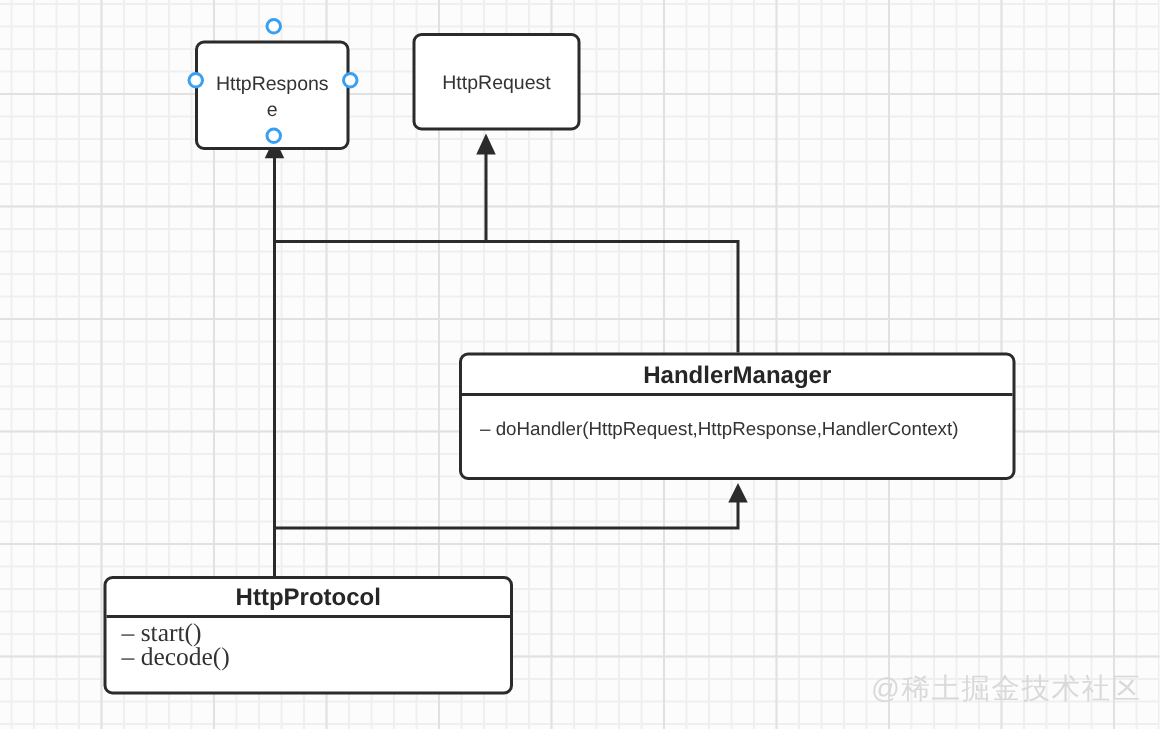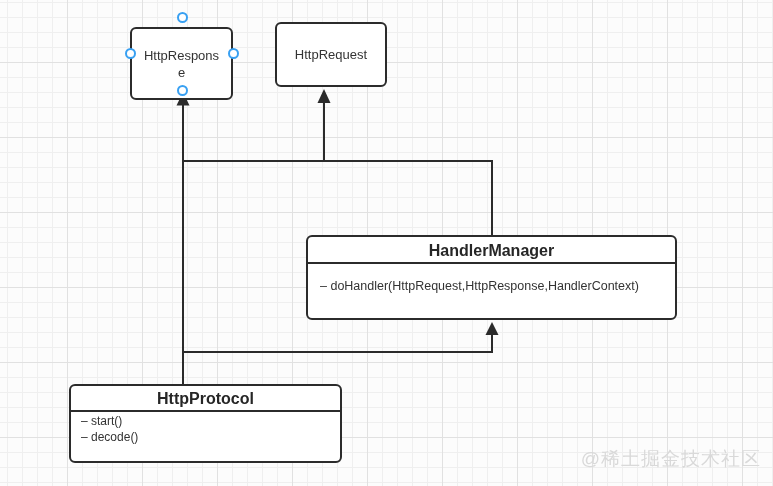--- a/index.html
+++ b/index.html
@@ -58,21 +58,21 @@
     font-size: 16px;
     color: #262626;
     box-sizing: border-box;
   }
   .node-handlermanager { left: 306px; top: 235px; width: 371px; height: 85px; }
   .node-handlermanager .class-title { height: 27px; line-height: 27px; }
   .node-handlermanager .class-body  { padding: 15px 0 0 12px; font-size: 12.5px; }
 
   .node-httpprotocol { left: 47px; top: 384px; width: 273px; height: 79px; margin-left: 22px; }
   .node-httpprotocol .class-title { height: 26px; line-height: 26px; }
-  .node-httpprotocol .class-body  { padding: 2px 16px 0 10px; font-size: 12px; }
+  .node-httpprotocol .class-body  { padding: 2px 16px 0 10px; font-size: 17px; font-family: Liberation Serif, serif; }
 
   .method-line { line-height: 15.5px; white-space: nowrap; }
 
   .handle {
     position: absolute;
     width: 7px; height: 7px;
     background: #ffffff;
     border: 2px solid #38a0f2;
     border-radius: 50%;
     z-index: 3;

